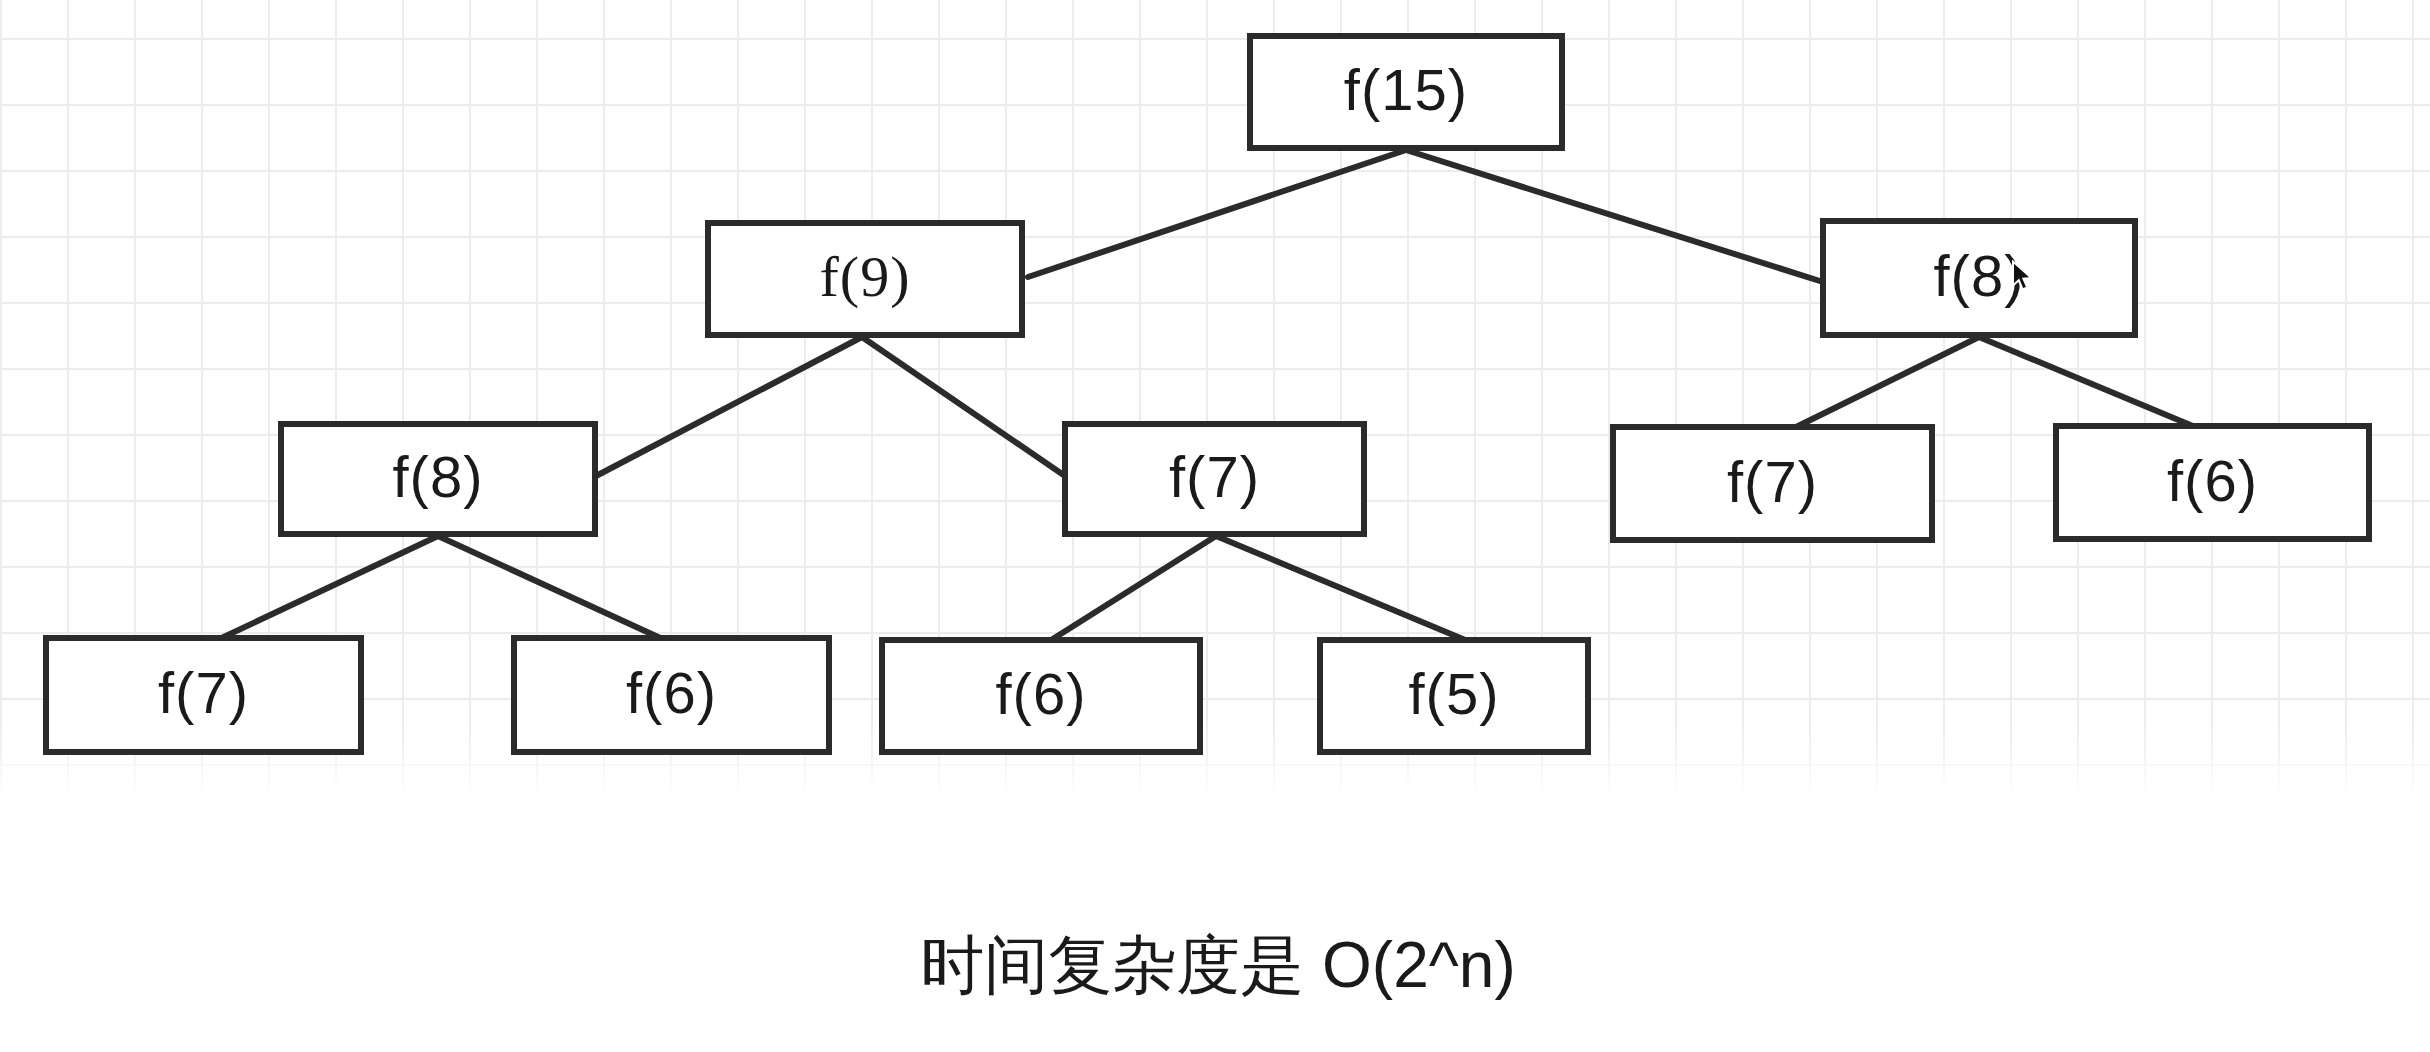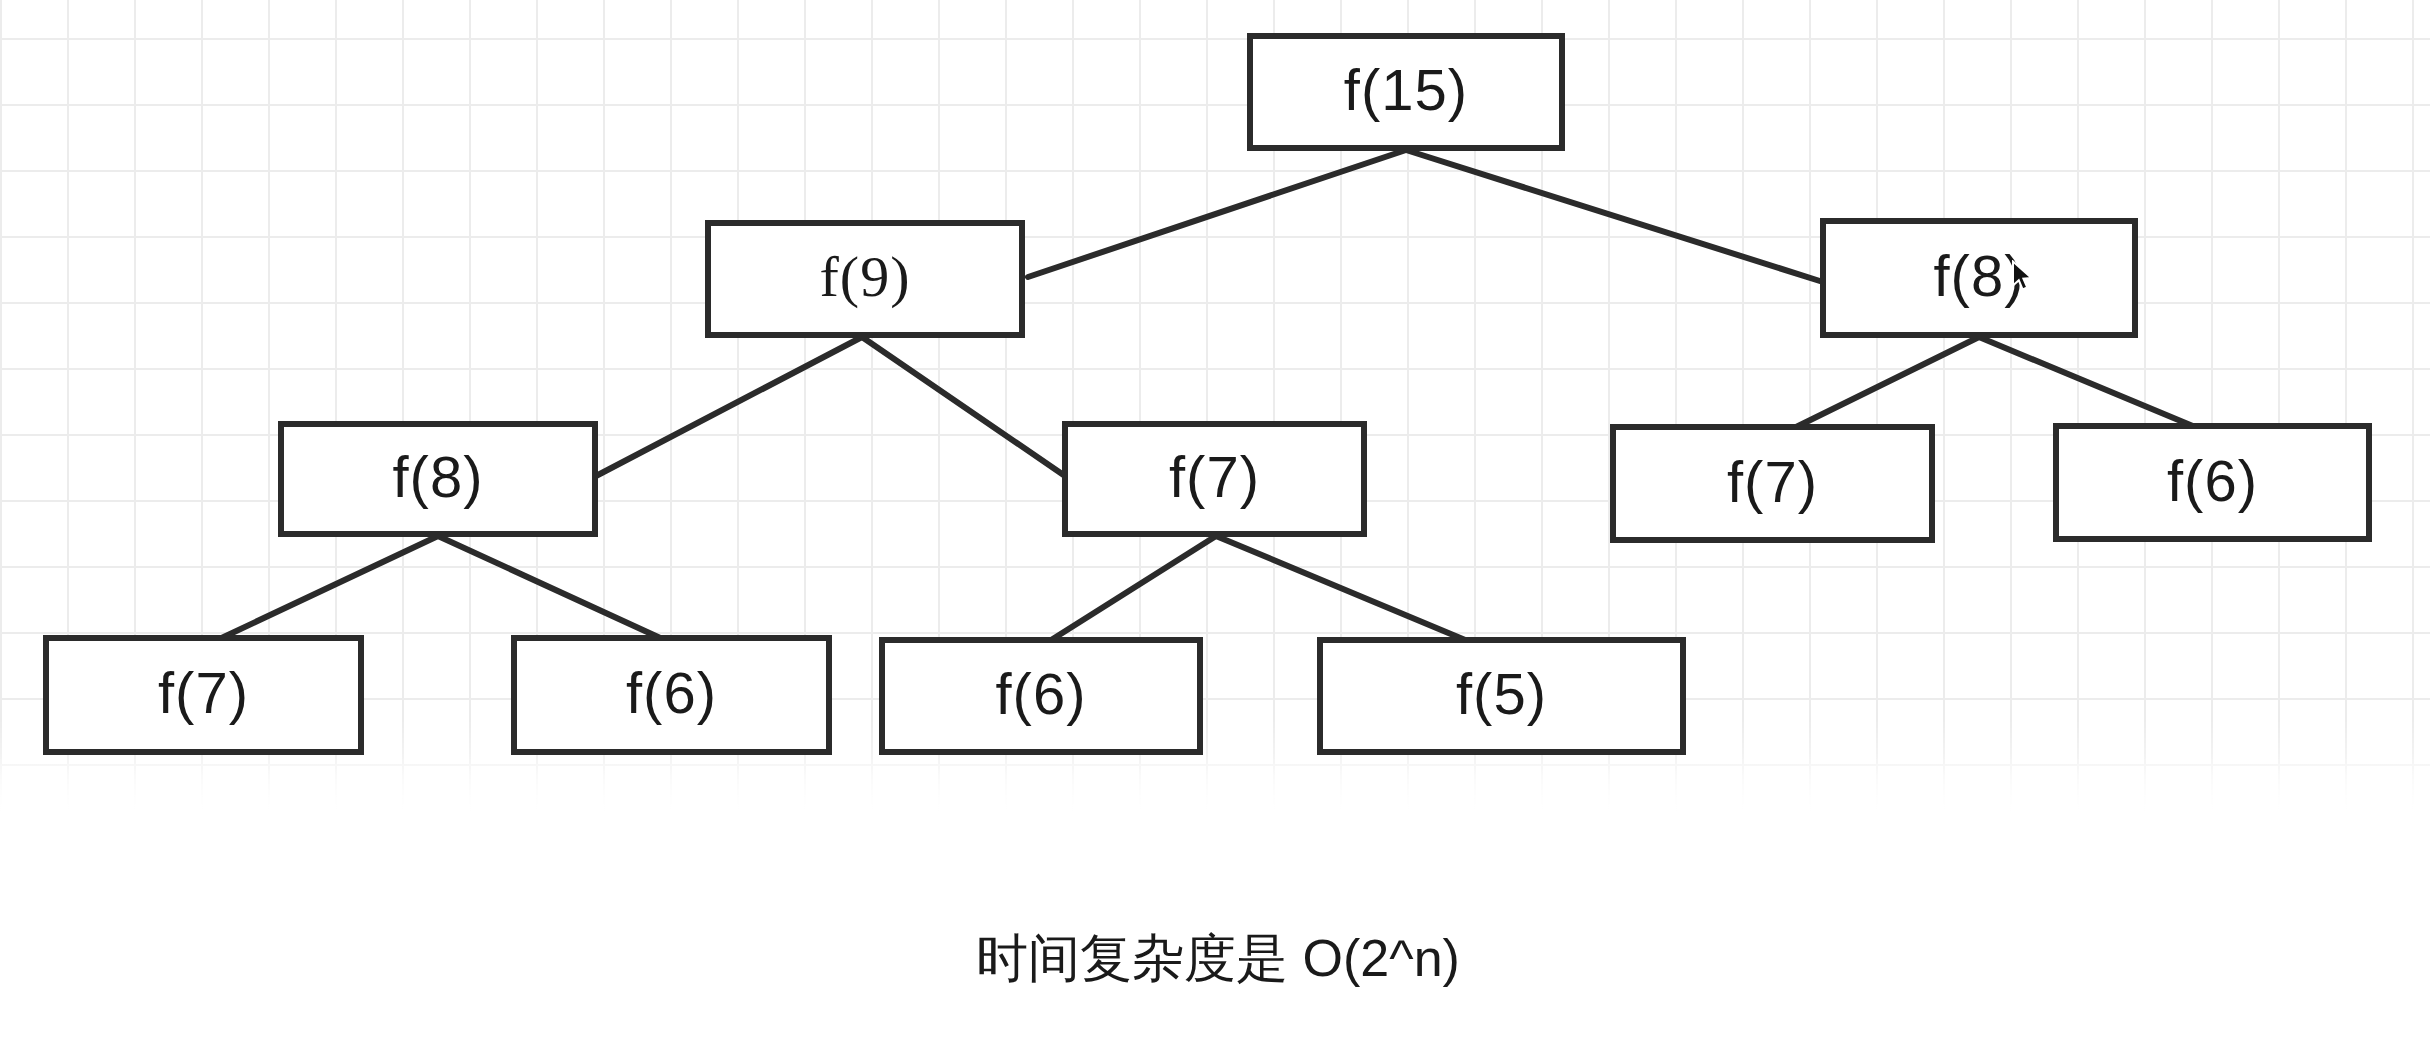--- a/index.html
+++ b/index.html
@@ -59,21 +59,21 @@
     color: var(--text);
     letter-spacing: 1px;
     white-space: nowrap;
     padding-bottom: 4px;
   }
   .caption {
     position: absolute;
     left: 1218px;
     top: 930px;
     transform: translateX(-50%);
-    font-size: 52px;
+    font-size: 64px;
     line-height: 1.1;
     color: var(--text);
     white-space: nowrap;
   }
   .cursor {
     position: absolute;
     width: 24px;
     height: 33px;
   }
 </style>
@@ -121,21 +121,21 @@
   </div>
       <div class="node" style="left: 43px; top: 635px; width: 321px; height: 120px;">
     <span class="node-label">f(7)</span>
   </div>
       <div class="node" style="left: 511px; top: 635px; width: 321px; height: 120px;">
     <span class="node-label">f(6)</span>
   </div>
       <div class="node" style="left: 879px; top: 637px; width: 324px; height: 118px;">
     <span class="node-label">f(6)</span>
   </div>
-      <div class="node" style="left: 1317px; top: 637px; width: 369px; height: 118px;">
+      <div class="node" style="left: 1317px; top: 637px; width: 274px; height: 118px;">
     <span class="node-label">f(5)</span>
   </div>
     </div>
 
   <div class="caption">时间复杂度是 O(2^n)</div>
 
   <svg class="cursor" viewBox="0 0 24 32" xmlns="http://www.w3.org/2000/svg" style="left: 2010px; top: 260px;">
     <path d="M3,1 L3,25 L8.8,19.8 L12.6,28.8 L17.2,26.8 L13.4,18.1 L21.5,17.6 Z" fill="#111111" stroke="#ffffff" stroke-width="2"></path>
   </svg>
 </div>

